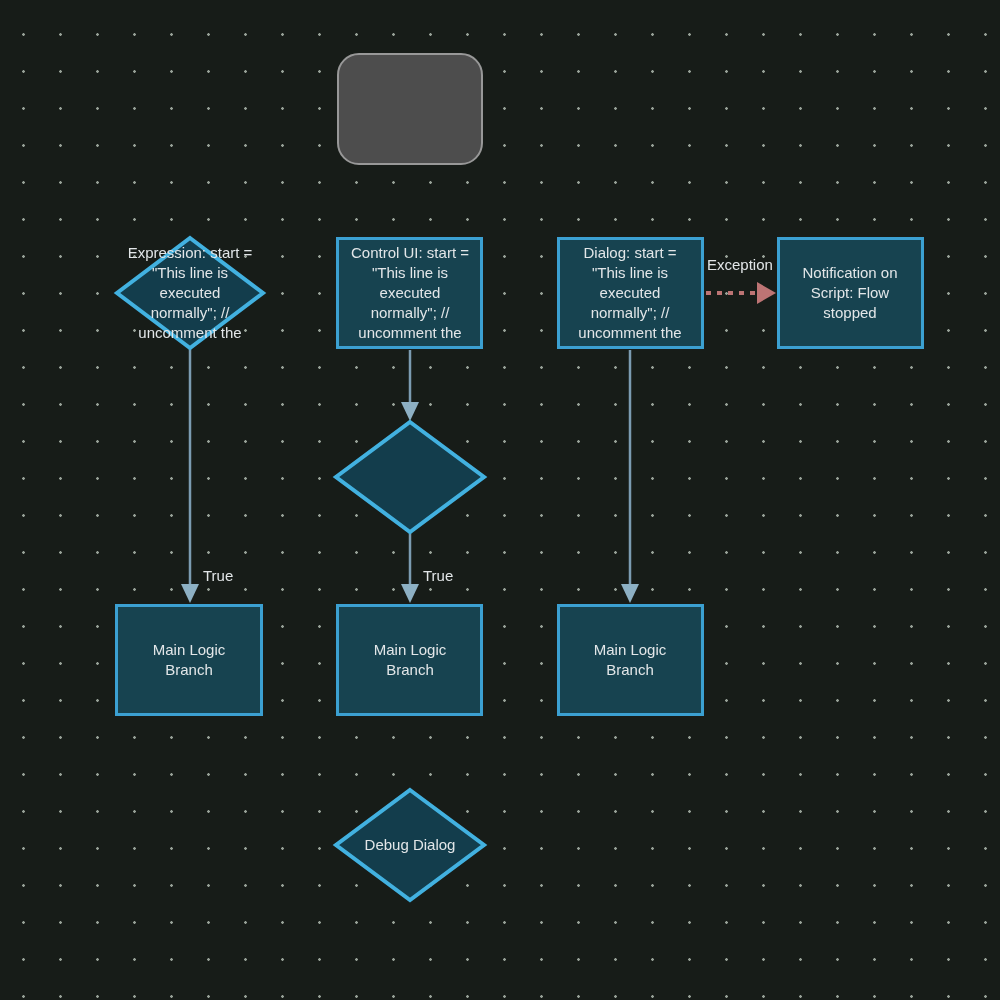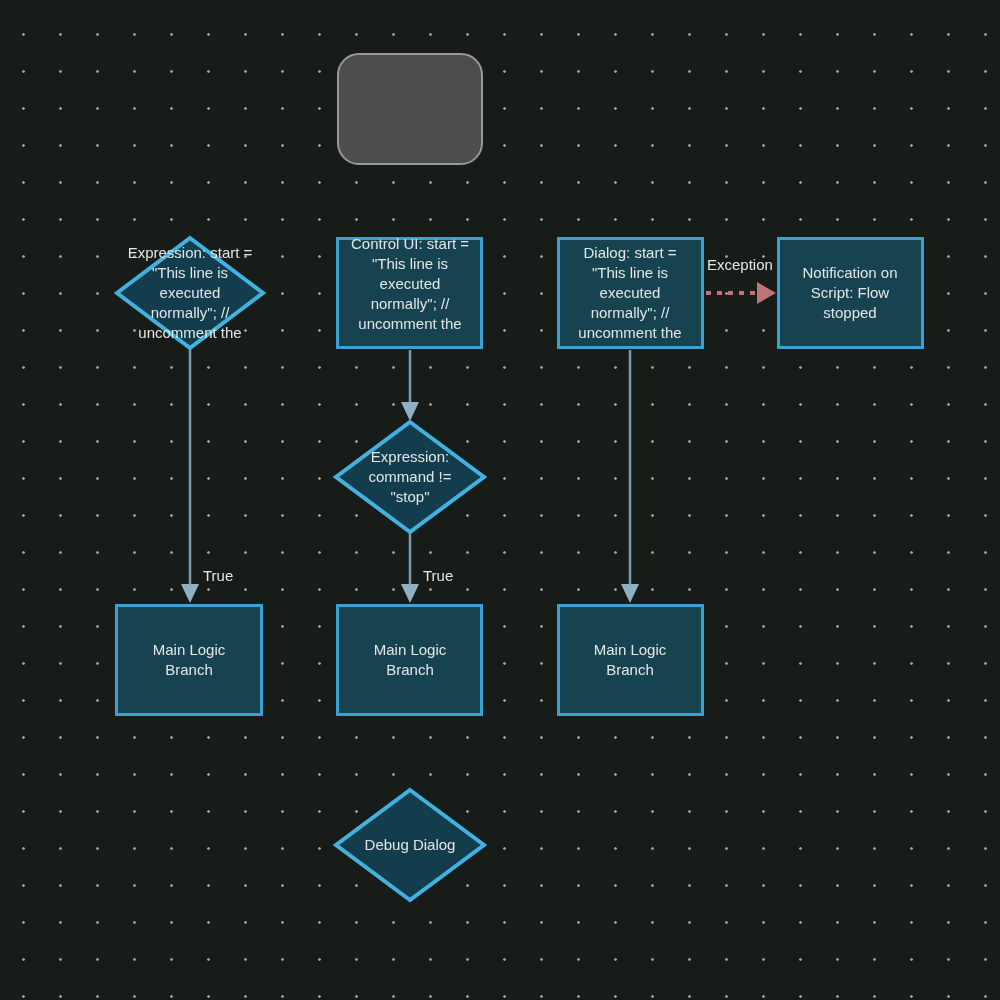--- a/index.html
+++ b/index.html
@@ -103,39 +103,36 @@
   <div class="node-rect" style="left:336px;top:604px;width:147px;height:112px"></div>
 
   <div class="node-rect" style="left:557px;top:604px;width:147px;height:112px"></div>
 
   <div class="node-label" style="left:115px;top:243px;width:150px">Expression: start =
 "This line is
 executed
 normally"; //
 uncomment the</div>
 
-  <div class="node-label" style="left:335px;top:234px;width:150px">Control UI: start =
+  <div class="node-label" style="left:335px;top:243px;width:150px">Control UI: start =
 "This line is
 executed
 normally"; //
 uncomment the</div>
 
   <div class="node-label" style="left:555px;top:243px;width:150px">Dialog: start =
 "This line is
 executed
 normally"; //
 uncomment the</div>
 
   <div class="node-label" style="left:775px;top:263px;width:150px">Notification on
 Script: Flow
 stopped</div>
 
-  <div class="node-label" style="left:335px;top:447px;width:150px">Expression:
-command !=
-"stop"</div>
 
   <div class="node-label" style="left:114px;top:640px;width:150px">Main Logic
 Branch</div>
 
   <div class="node-label" style="left:335px;top:640px;width:150px">Main Logic
 Branch</div>
 
   <div class="node-label" style="left:555px;top:640px;width:150px">Main Logic
 Branch</div>
 

